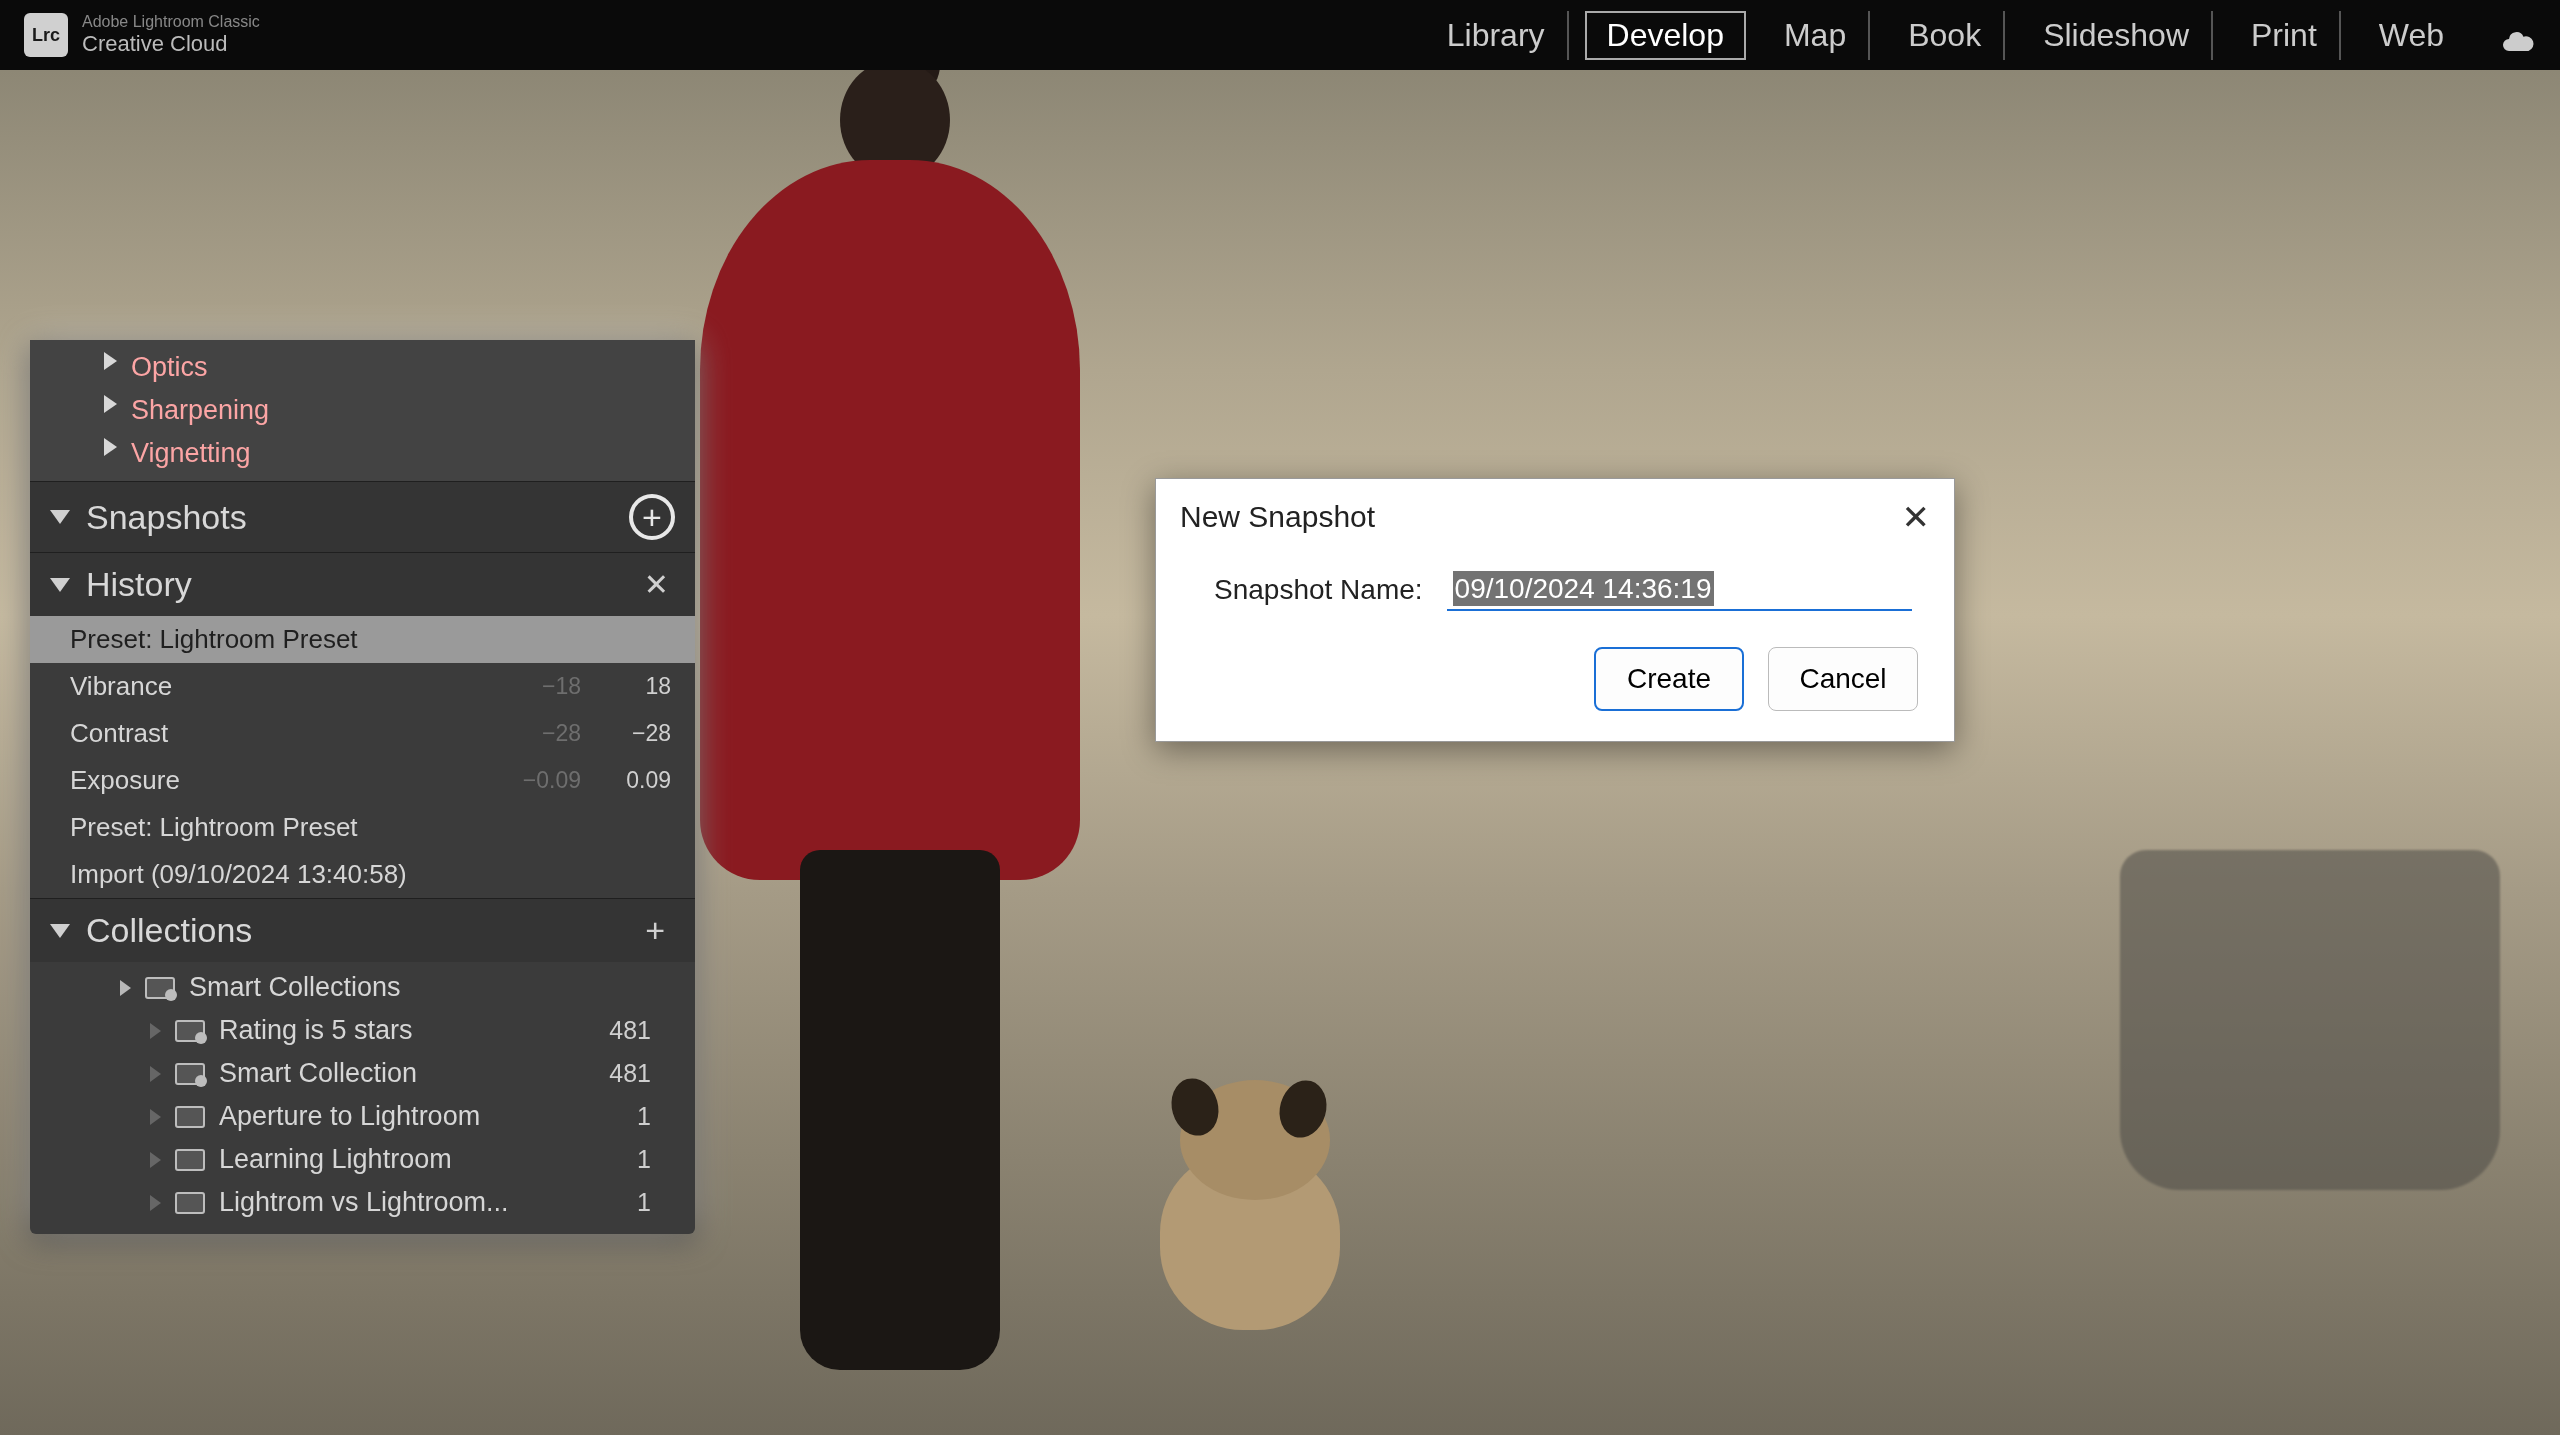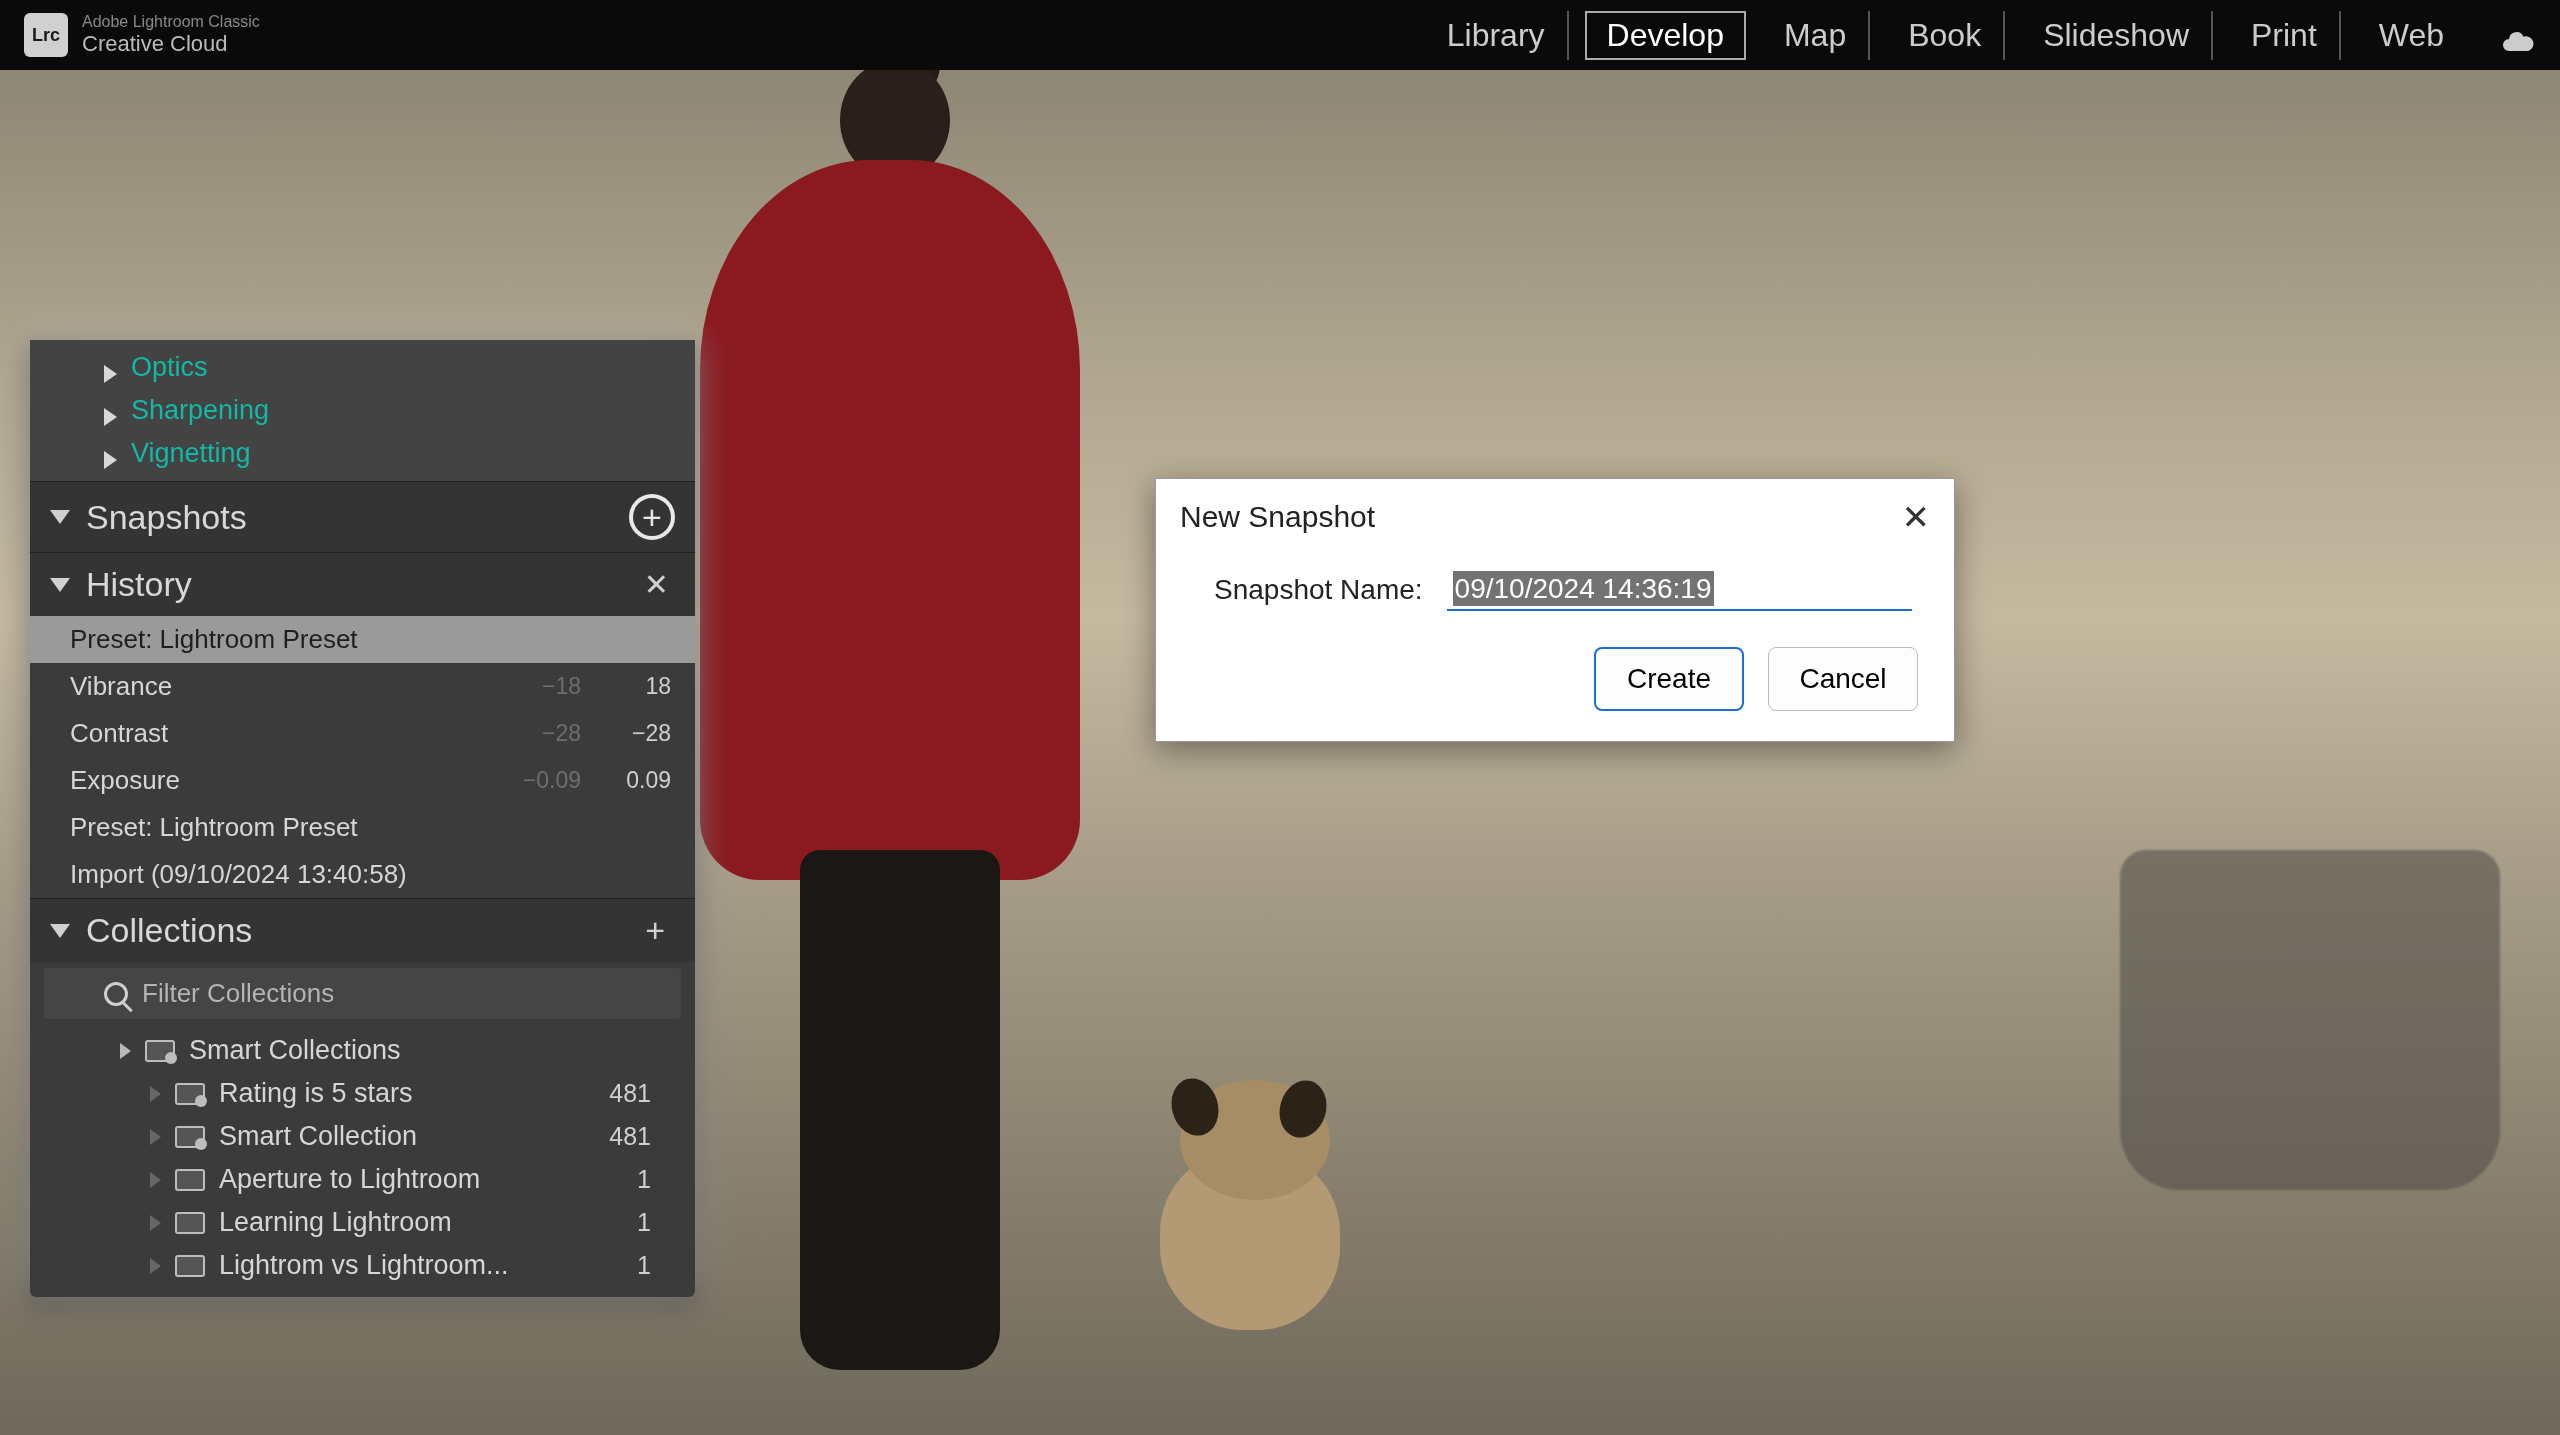--- a/index.html
+++ b/index.html
@@ -28,21 +28,21 @@
 .dog-body { position:absolute; top:90px; left:30px; width:180px; height:180px; border-radius:46%; background:#b39a74; }
 .dog-head { position:absolute; top:20px; left:50px; width:150px; height:120px; border-radius:50%; background:#a78d66; }
 .dog-ear-l { position:absolute; top:18px; left:42px; width:46px; height:58px; border-radius:50%; background:#2b2218; transform:rotate(-16deg); }
 .dog-ear-r { position:absolute; top:20px; left:150px; width:46px; height:58px; border-radius:50%; background:#2b2218; transform:rotate(16deg); }
 .car { position:absolute; right:60px; top:780px; width:380px; height:340px; background:#4e4c47; border-radius:26px 26px 60px 60px; opacity:.55; filter: blur(1px); }
 
 
 .left-panel { position: absolute; left: 30px; top: 340px; width: 665px; background: #3b3b3b; border-radius: 6px; box-shadow: 0 0 36px rgba(255,255,255,.5), 0 6px 30px rgba(0,0,0,.7); z-index: 20; color: #d4d4d4; font-size: 26px; }
 .panel-section { border-bottom: 1px solid #1f1f1f; }
 .panel-top-items { background:#434343; padding: 6px 0; }
-.top-item { display:flex; align-items:flex-end; gap:14px; padding: 6px 32px 6px 74px; color:#14b8a6; font-size:27px; }
+.top-item { display:flex; align-items:flex-start; gap:14px; padding: 6px 32px 6px 74px; color:#fca5a5; font-size:27px; }
 .tri-right { width:0; height:0; border-top:9px solid transparent; border-bottom:9px solid transparent; border-left:13px solid #d8d8d8; }
 
 .panel-header { display:flex; align-items:center; padding: 12px 20px; background:#343434; }
 .tri-down { width:0; height:0; border-left:10px solid transparent; border-right:10px solid transparent; border-top:14px solid #d0d0d0; margin-right:16px; }
 .panel-header-title { font-size:34px; color:#d8d8d8; flex:1; }
 .plus-circle { width:46px; height:46px; border:4px solid #e8e8e8; border-radius:50%; display:flex; align-items:center; justify-content:center; font-size:34px; color:#e8e8e8; font-weight:300; line-height:1; cursor:pointer; }
 .x-btn { font-size:30px; color:#d0d0d0; cursor:pointer; padding:0 6px; }
 .plus-plain { font-size:34px; color:#d0d0d0; cursor:pointer; padding:0 6px; margin-right:4px; }
 
 .history-list { background:#3b3b3b; }
@@ -182,24 +182,20 @@
         </div>
       </div>
   </div>
 
   <div class="panel-section" style="border-bottom:none;">
     <div class="panel-header">
       <div class="tri-down"></div>
       <div class="panel-header-title">Collections</div>
       <div class="plus-plain">+</div>
     </div>
-    <div class="filter-row">
-      <div class="search-glyph"></div>
-      <span>Filter Collections</span>
-    </div>
     <div class="coll-list" id="coll-list">
         <div class="coll-item">
           <div class="arrow "></div>
           <div class="coll-icon smart"></div>
           <span class="name">Smart Collections</span>
           <span class="count"></span>
         </div>
         <div class="coll-item child">
           <div class="arrow dim"></div>
           <div class="coll-icon smart"></div>

